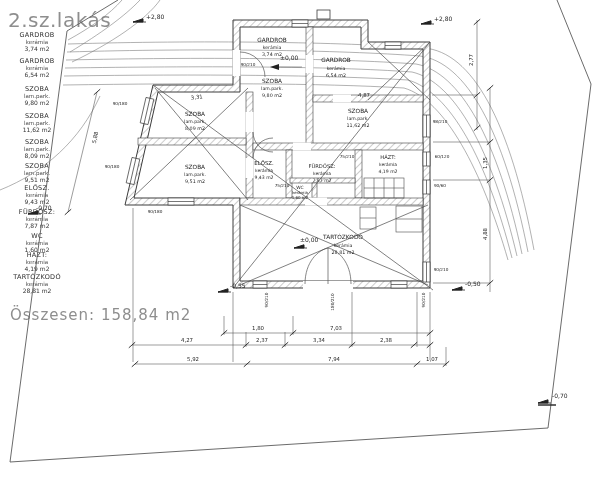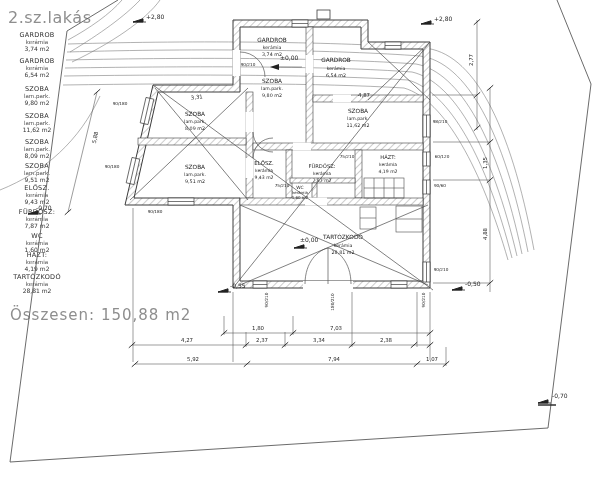--- a/index.html
+++ b/index.html
@@ -1,18 +1,18 @@
 <!DOCTYPE html>
 <html><head>
 <meta charset="utf-8">
 <style>
   html,body{margin:0;padding:0;background:#e8e8e8;}
   .canvas{position:relative;width:600px;height:478px;background:#ffffff;overflow:hidden;
           font-family:"DejaVu Sans",sans-serif;color:#2b2b2b;}
-  .title{position:absolute;left:8px;top:8px;font-size:16px;color:#8e8e8e;letter-spacing:0.5px;}
+  .title{position:absolute;left:8px;top:8px;font-size:20px;color:#8e8e8e;letter-spacing:0.5px;}
   .legend{position:absolute;left:4px;top:0;width:66px;}
   .legend-item{position:absolute;width:66px;text-align:center;line-height:1.15;}
   .legend-item .nm{font-size:6.5px;letter-spacing:0.3px;color:#2e2e2e;display:block;}
   .legend-item .mat{font-size:5.5px;color:#4a4a4a;display:block;}
   .legend-item .ar{font-size:6px;color:#333;display:block;}
   .total{position:absolute;left:10px;top:306px;font-size:15px;color:#8e8e8e;letter-spacing:1px;}
   svg{position:absolute;left:0;top:0;}
   svg text{fill:#1f1f1f;}
 </style>
 </head>
@@ -73,21 +73,21 @@
         <span class="mat">kerámia</span>
         <span class="ar">4,19  m2</span>
       </div>
     <div class="legend-item" style="top:274px">
         <span class="nm">TARTÓZKODÓ</span>
         <span class="mat">kerámia</span>
         <span class="ar">28,81  m2</span>
       </div>
   </div>
 
-  <div class="total">Összesen:  150,88 m2</div>
+  <div class="total">Összesen:  158,84 m2</div>
 
   <svg width="600" height="478" viewBox="0 0 600 478">
     <defs>
       <pattern id="hatch" width="5" height="5" patternUnits="userSpaceOnUse" patternTransform="rotate(45)">
         <rect width="5" height="5" fill="#ffffff"></rect>
         <line x1="0" y1="0" x2="0" y2="5" stroke="#9a9a9a" stroke-width="1"></line>
       </pattern>
       <path id="tk" d="M-3.2,2.8 L3.2,-2.8" stroke="#222" stroke-width="0.9"></path>
       <g id="flag" fill="#222" stroke="#222">
         <path d="M0,0 L10,-3.2 L10,0 Z"></path>

